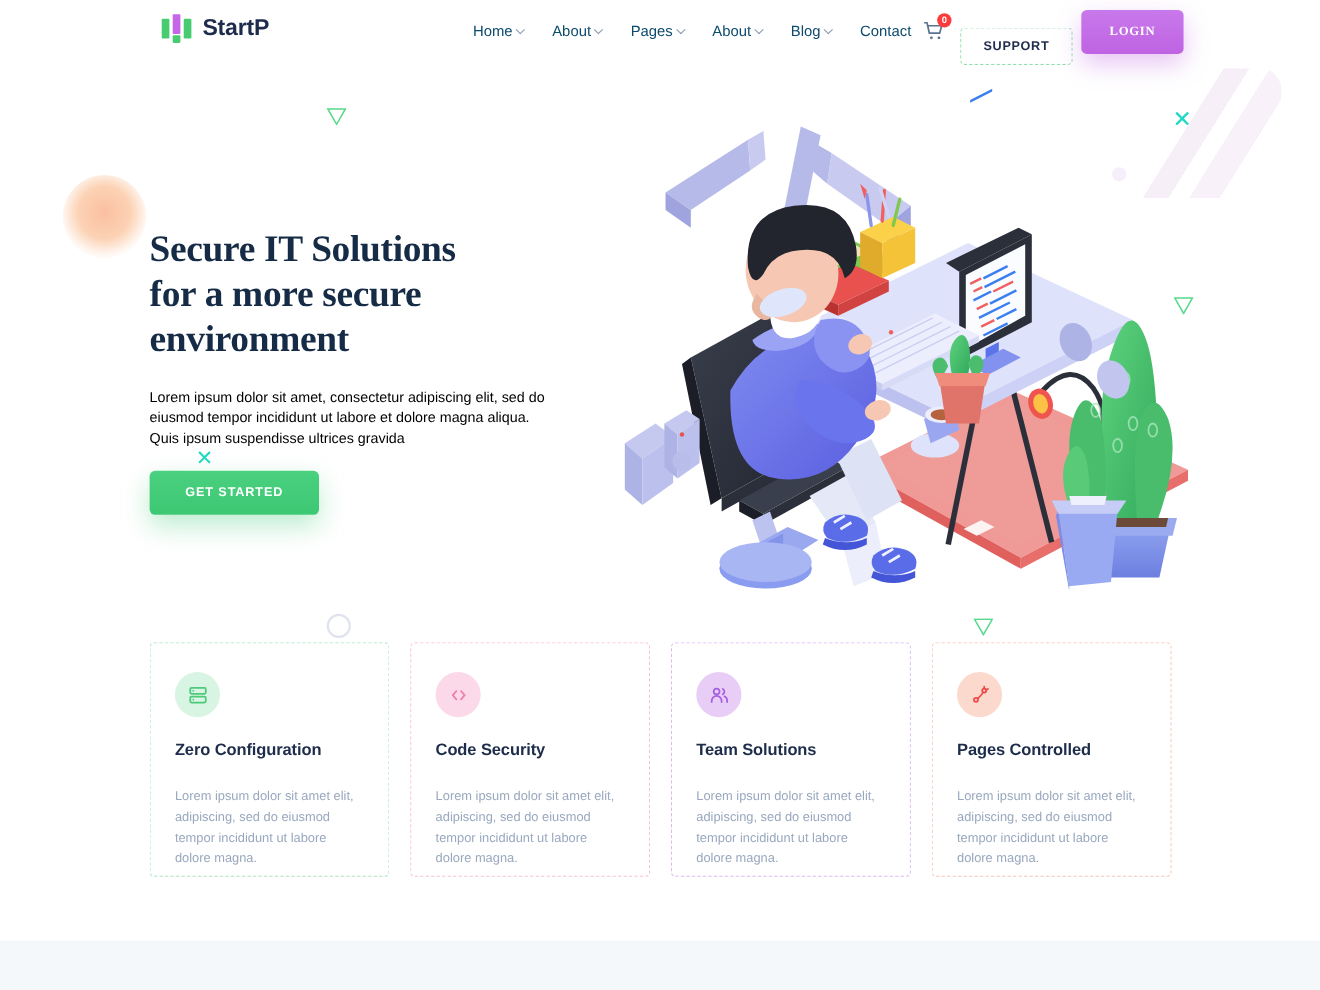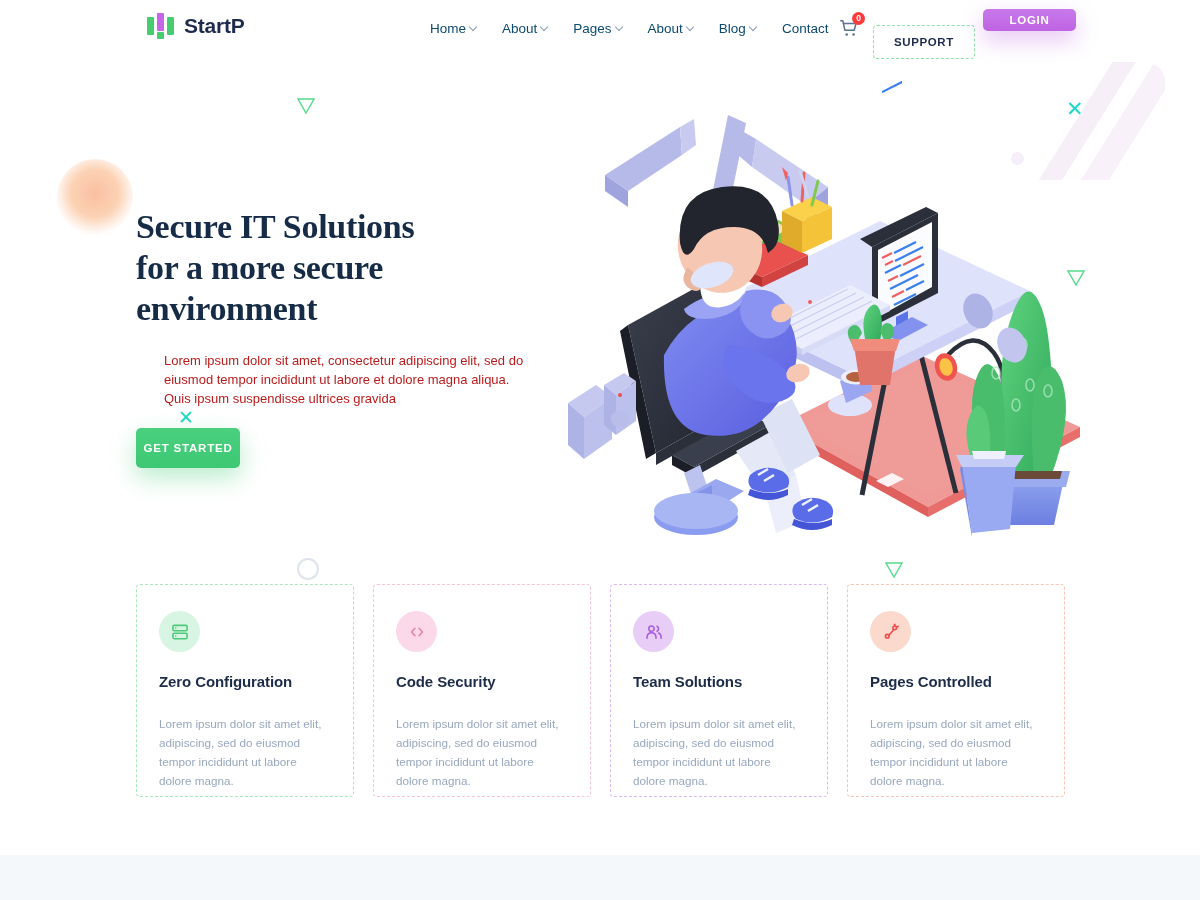--- a/index.html
+++ b/index.html
@@ -56,27 +56,27 @@
   }
 
   .btn-support {
     position: absolute; left: 861px; top: 25px; width: 102px; height: 34px;
     border: 1.5px dashed #8fe0ab; border-radius: 4px; background: #fff;
     color: #1e2b4d; font-size: 11.5px; font-weight: 700; letter-spacing: .6px;
     display:flex; align-items:center; justify-content:center; cursor: pointer;
     font-family: inherit;
   }
   .btn-login {
-    position: absolute; left: 971px; top: 9px; width: 93px; height: 22px;
+    position: absolute; left: 971px; top: 9px; width: 93px; height: 40px;
     border: none; border-radius: 5px;
     background: linear-gradient(180deg,#c879ea 0%, #bf63e3 100%);
     color: #fff; font-size: 11.5px; font-weight: 700; letter-spacing: .7px;
     display:flex; align-items:center; justify-content:center; cursor:pointer;
     box-shadow: 0 9px 22px rgba(191,99,227,.38);
-    font-family: Liberation Sans, sans-serif;
+    font-family: Liberation Serif, serif;
   }
 
   
   .decor { position: absolute; pointer-events: none; }
   .glow-peach {
     left: 57px; top: 159px; width: 76px; height: 76px; border-radius: 50%;
     background: radial-gradient(circle at 50% 45%, #fbbfa1 0%, #fcd2b4 42%, rgba(253,226,209,.35) 66%, rgba(255,255,255,0) 76%);
   }
   .tri-line {
     position: absolute; width: 18px; height: 16px;
@@ -103,25 +103,25 @@
   }
 
   
   .hero-text { position: absolute; left: 136px; top: 206px; width: 400px; z-index: 10; }
   .hero-title {
     font-size: 34px; line-height: 41px; font-weight: 700; color: #152b46;
     letter-spacing: -0.3px; white-space: pre-line; font-family: Liberation Serif, serif;
   }
   .hero-sub {
     margin-top: 22px; width: 360px;
-    font-size: 13px; line-height: 19px; color: #b91c1c; margin-left: 28px;
+    font-size: 13px; line-height: 19px; color: #000000;
   }
   .btn-getstarted {
     position: absolute; left: 136px; top: 428px;
-    width: 104px; height: 40px; border: none; border-radius: 5px;
+    width: 154px; height: 40px; border: none; border-radius: 5px;
     background: linear-gradient(180deg,#4ad07f 0%, #3dc873 100%);
     color: #fff; font-size: 11.5px; font-weight: 700; letter-spacing: .8px;
     display:flex; align-items:center; justify-content:center; cursor:pointer;
     box-shadow: 0 10px 24px rgba(61,200,115,.35);
     font-family: inherit; z-index: 10; text-align: center;
   }
 
   .hero-illo { position: absolute; left: 560px; top: 55px; width: 620px; height: 520px; z-index: 5; }
   .hero-illo svg { display:block; width: 620px; height: 520px; }
 

